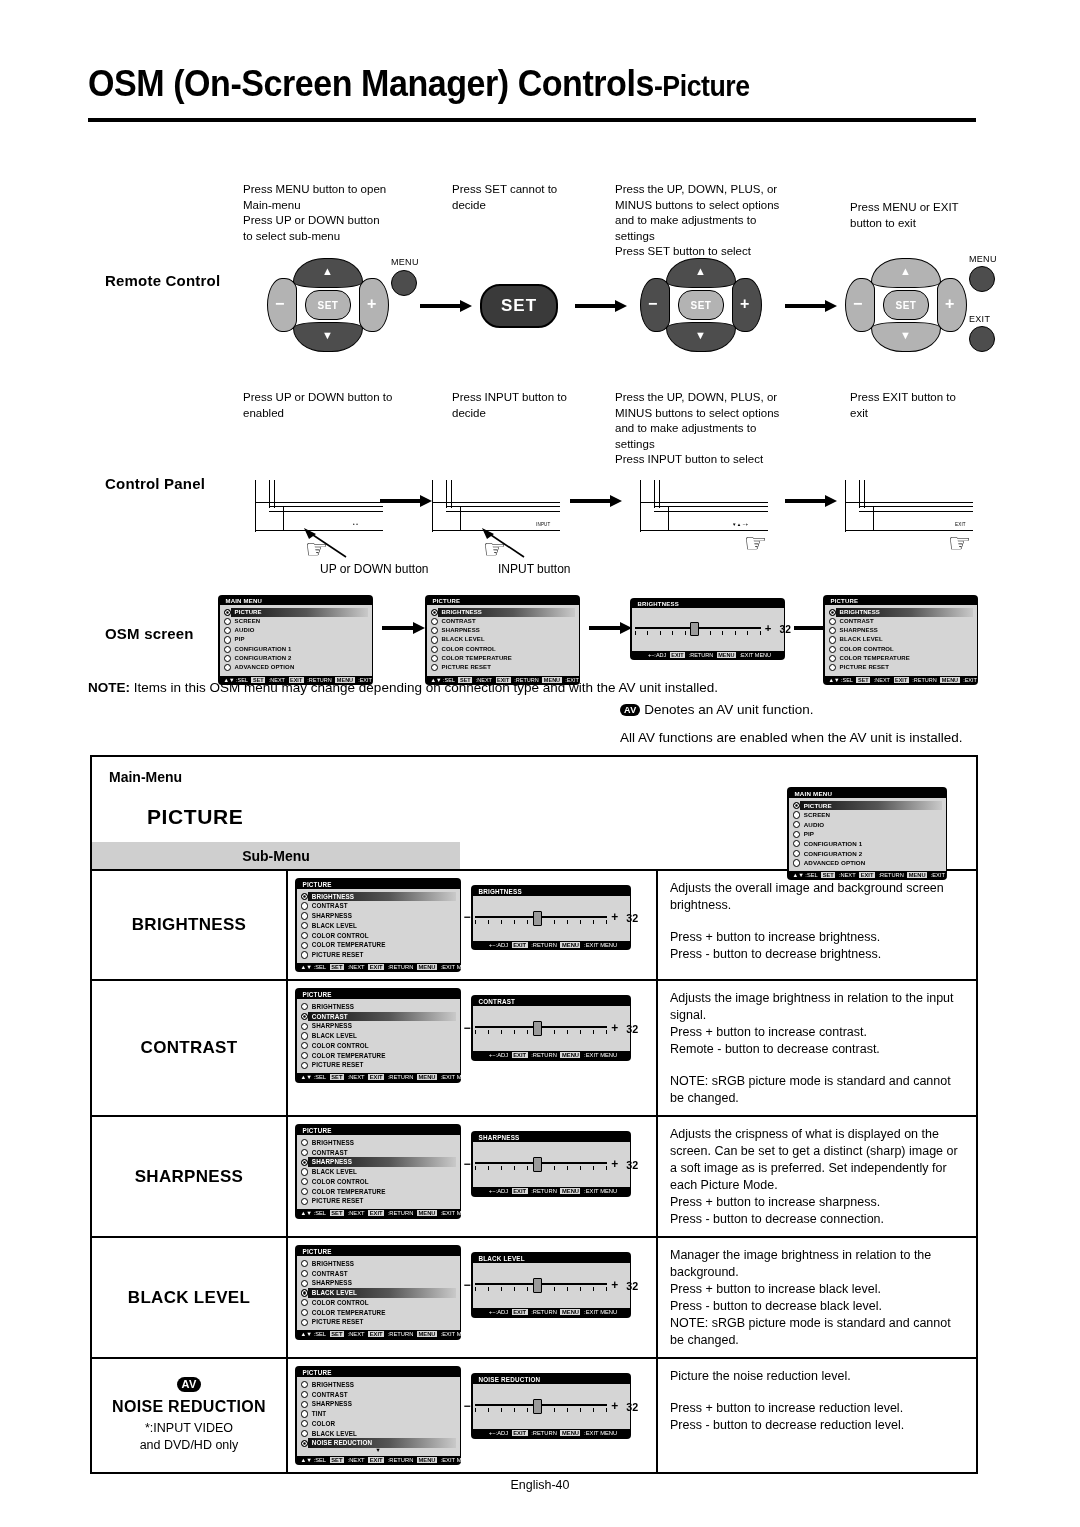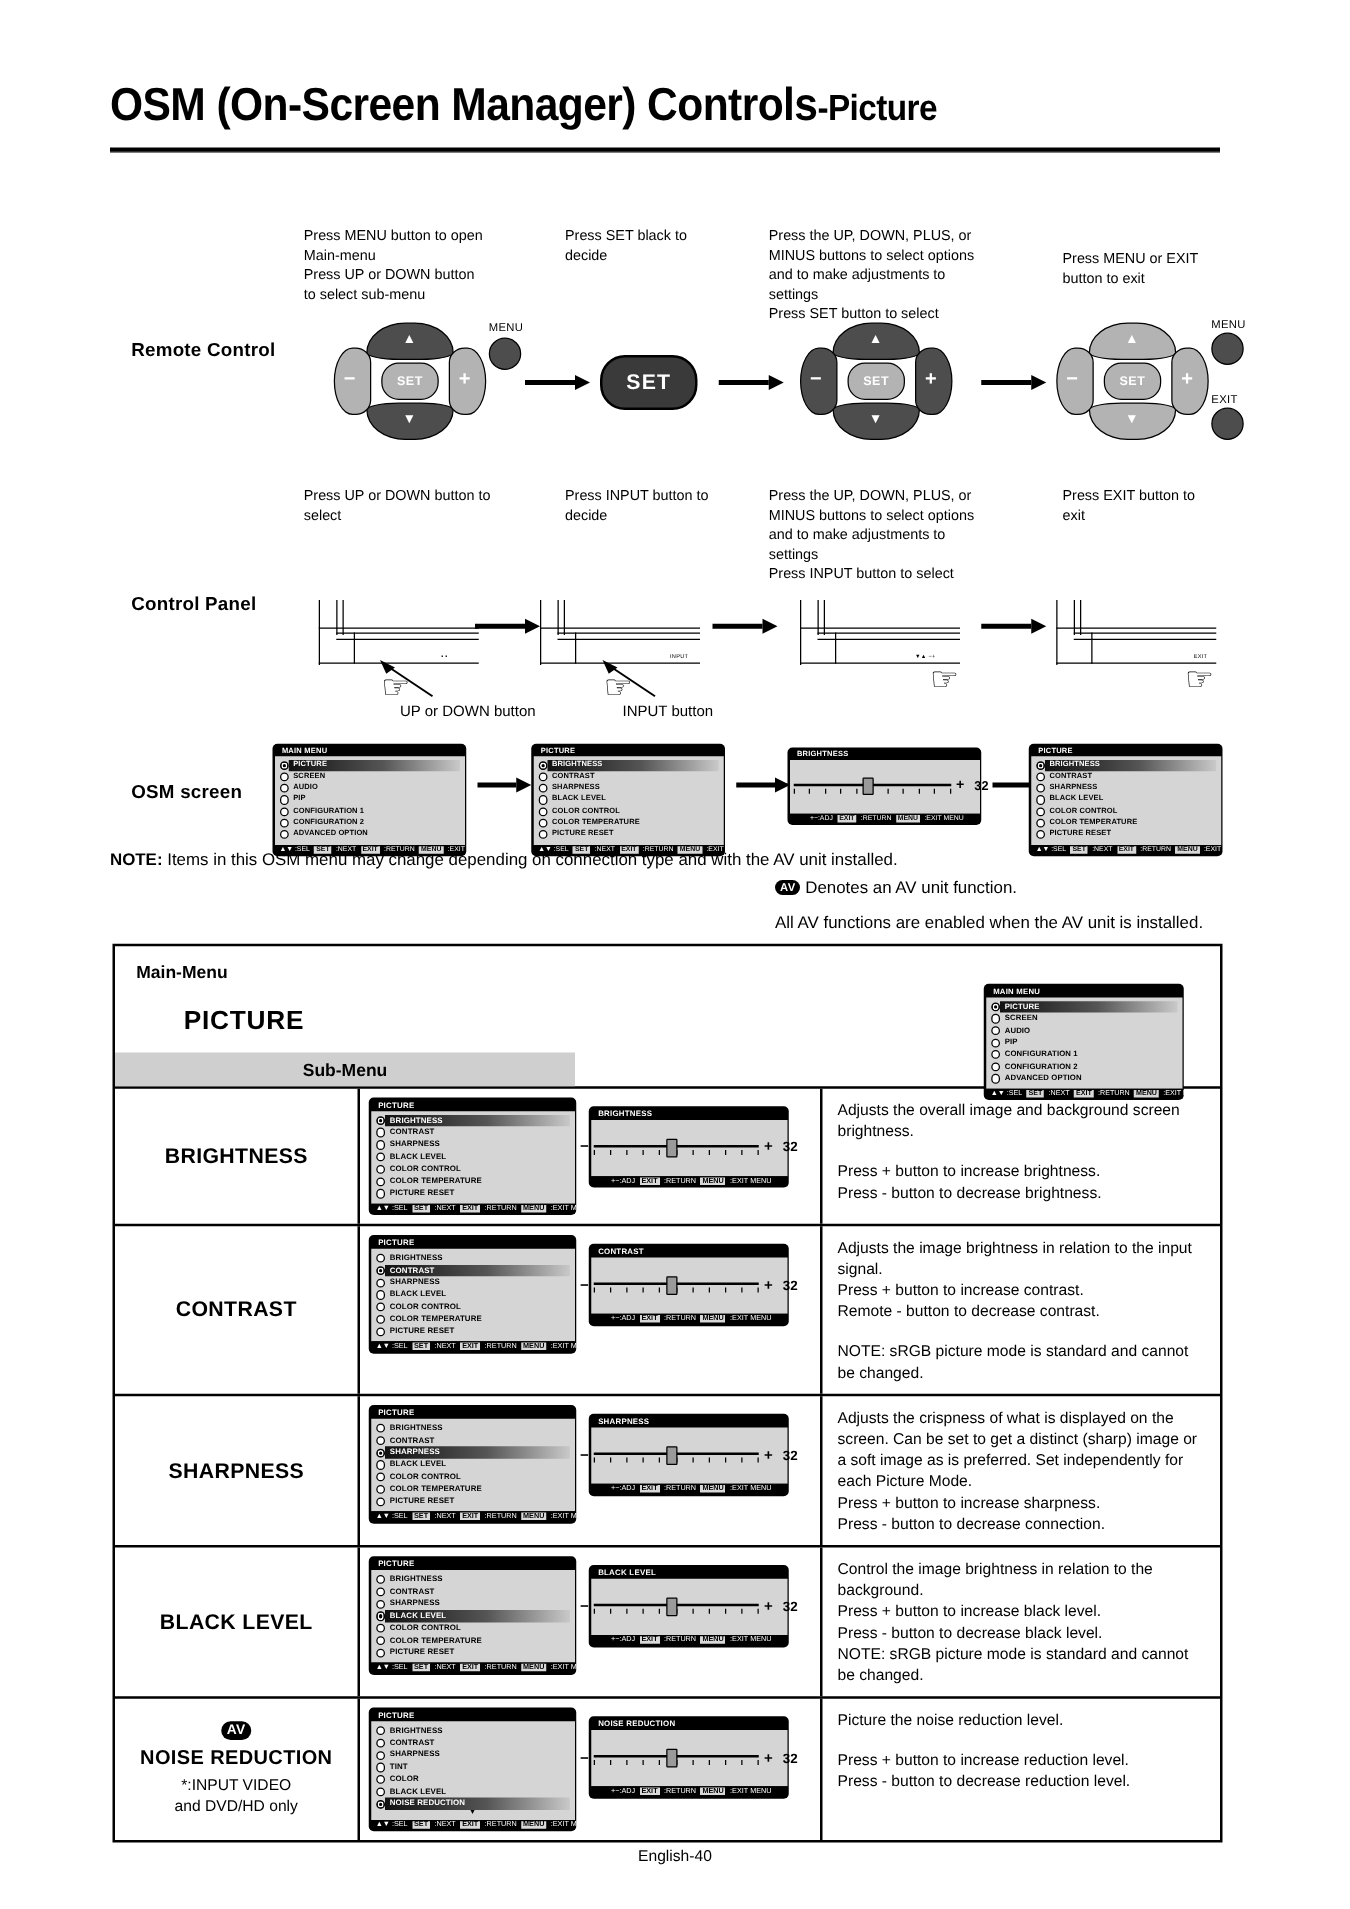--- a/index.html
+++ b/index.html
@@ -131,21 +131,21 @@
   <div class="title-rule"></div>
 
   <div class="rowlabel" style="position:absolute;left:105px;top:272px;">Remote Control</div>
   <div class="rowlabel" style="position:absolute;left:105px;top:475px;">Control Panel</div>
   <div class="rowlabel" style="position:absolute;left:105px;top:625px;">OSM screen</div>
 
   <div class="cap" style="left:243px;top:182px;width:200px;white-space:pre-line;">Press MENU button to open
 Main-menu
 Press UP or DOWN button
 to select sub-menu</div>
-  <div class="cap" style="left:452px;top:182px;width:150px;white-space:pre-line;">Press SET black to
+  <div class="cap" style="left:452px;top:182px;width:150px;white-space:pre-line;">Press SET cannot to
 decide</div>
   <div class="cap" style="left:615px;top:182px;width:205px;white-space:pre-line;">Press the UP, DOWN, PLUS, or
 MINUS buttons to select options
 and to make adjustments to
 settings
 Press SET button to select</div>
   <div class="cap" style="left:850px;top:200px;width:140px;white-space:pre-line;">Press MENU or EXIT
 button to exit</div>
 
   <div class="remote" style="left:267px;top:258px;">
@@ -204,21 +204,21 @@
       <div class="sign" style="left:100px;top:38px;">+</div>
       <div class="setbtn">SET</div>
     </div>
     <div class="rbtn-lab" style="left:124px;top:-4px;">MENU</div>
     <div class="rbtn" style="left:124px;top:8px;"></div>
     <div class="rbtn-lab" style="left:124px;top:56px;">EXIT</div>
     <div class="rbtn" style="left:124px;top:68px;"></div>
   </div>
 
   <div class="cap" style="left:243px;top:390px;width:200px;white-space:pre-line;">Press UP or DOWN button to
-select</div>
+enabled</div>
   <div class="cap" style="left:452px;top:390px;width:150px;white-space:pre-line;">Press INPUT button to
 decide</div>
   <div class="cap" style="left:615px;top:390px;width:210px;white-space:pre-line;">Press the UP, DOWN, PLUS, or
 MINUS buttons to select options
 and to make adjustments to
 settings
 Press INPUT button to select</div>
   <div class="cap" style="left:850px;top:390px;width:140px;white-space:pre-line;">Press EXIT button to
 exit</div>
 
@@ -827,21 +827,21 @@
                   <span class="val" style="font-size:10.709999999999999px">32</span>
                 </div>
               </div><div class="foot" style="font-size:5.796px;justify-content:center">
                 <span>+−:ADJ&nbsp;</span>
                 <span class="key">EXIT</span>
                 <span>&nbsp;:RETURN&nbsp;</span>
                 <span class="key">MENU</span>
                 <span>&nbsp;:EXIT&nbsp;MENU</span>
               </div></div></div>
           <div class="c3">
-            <p>Control the image brightness in relation to the background.</p>
+            <p>Manager the image brightness in relation to the background.</p>
             <p>Press + button to increase black level.</p>
             <p>Press - button to decrease black level.</p>
             <p>NOTE: sRGB picture mode is standard and cannot be changed.</p>
           </div>
         </div>
         <div class="trow">
           <div class="c1">
             <div class="avchip" style="font-size: 11px; line-height: 15px; border-radius: 9px; margin-bottom: 6px;">AV</div>
             <div class="name" style="font-size: 16px;">NOISE REDUCTION</div>
             <div class="subnote" style="white-space: pre-line;">*:INPUT VIDEO

